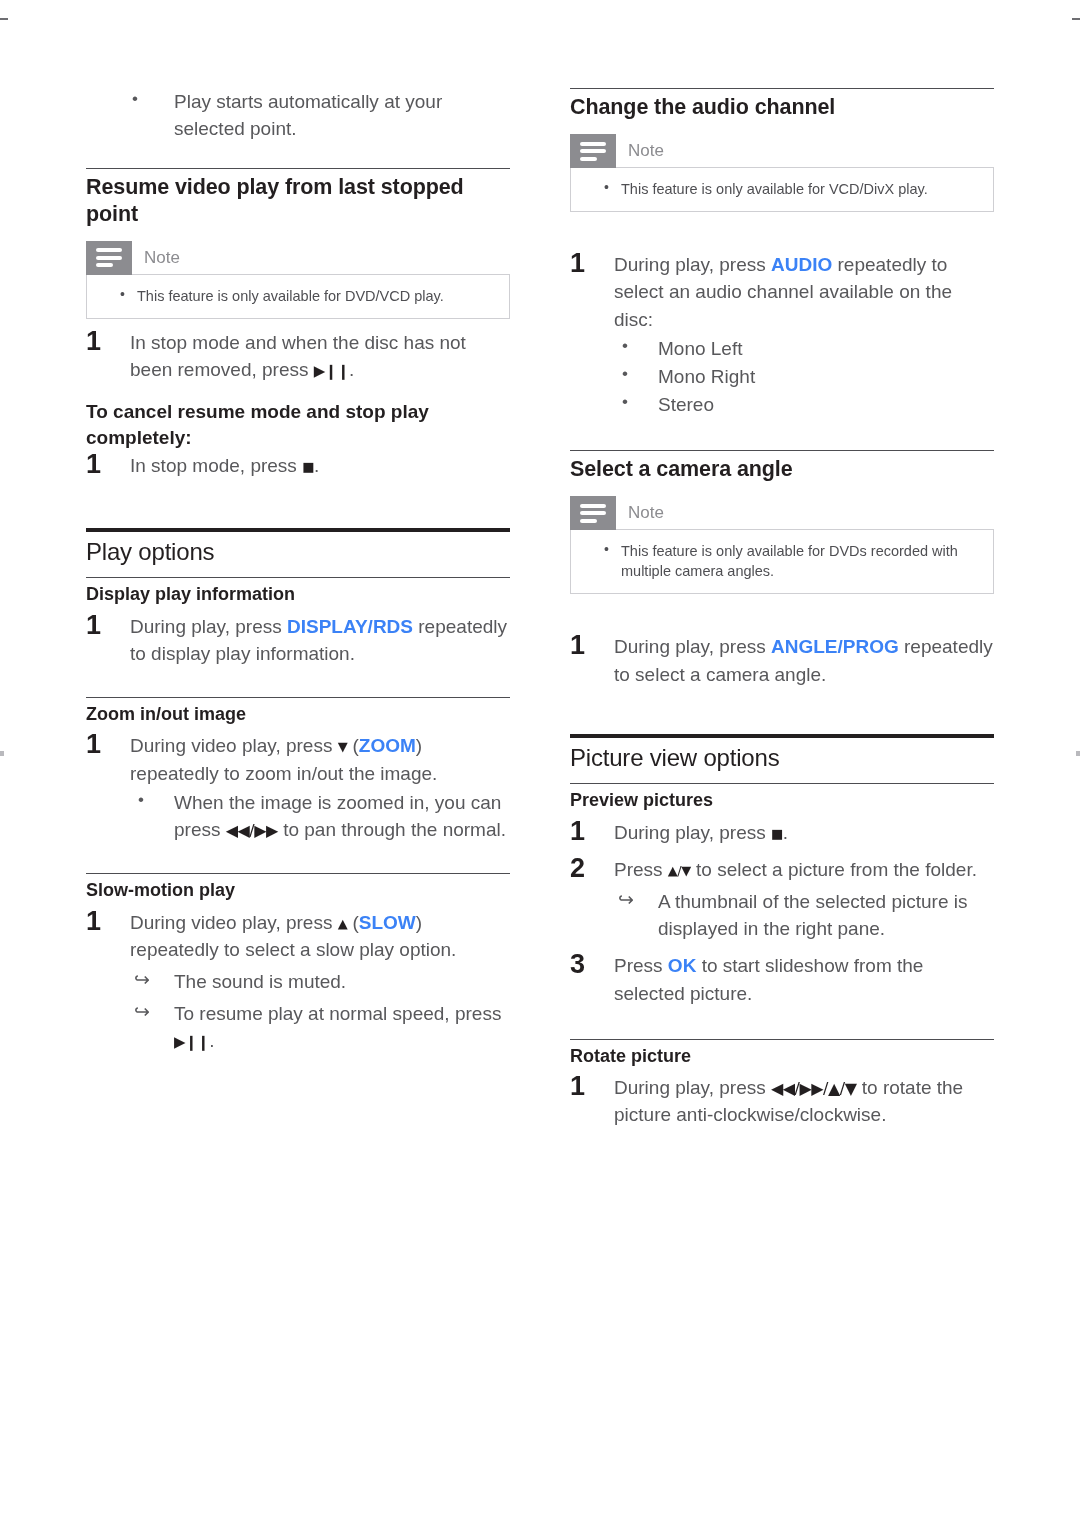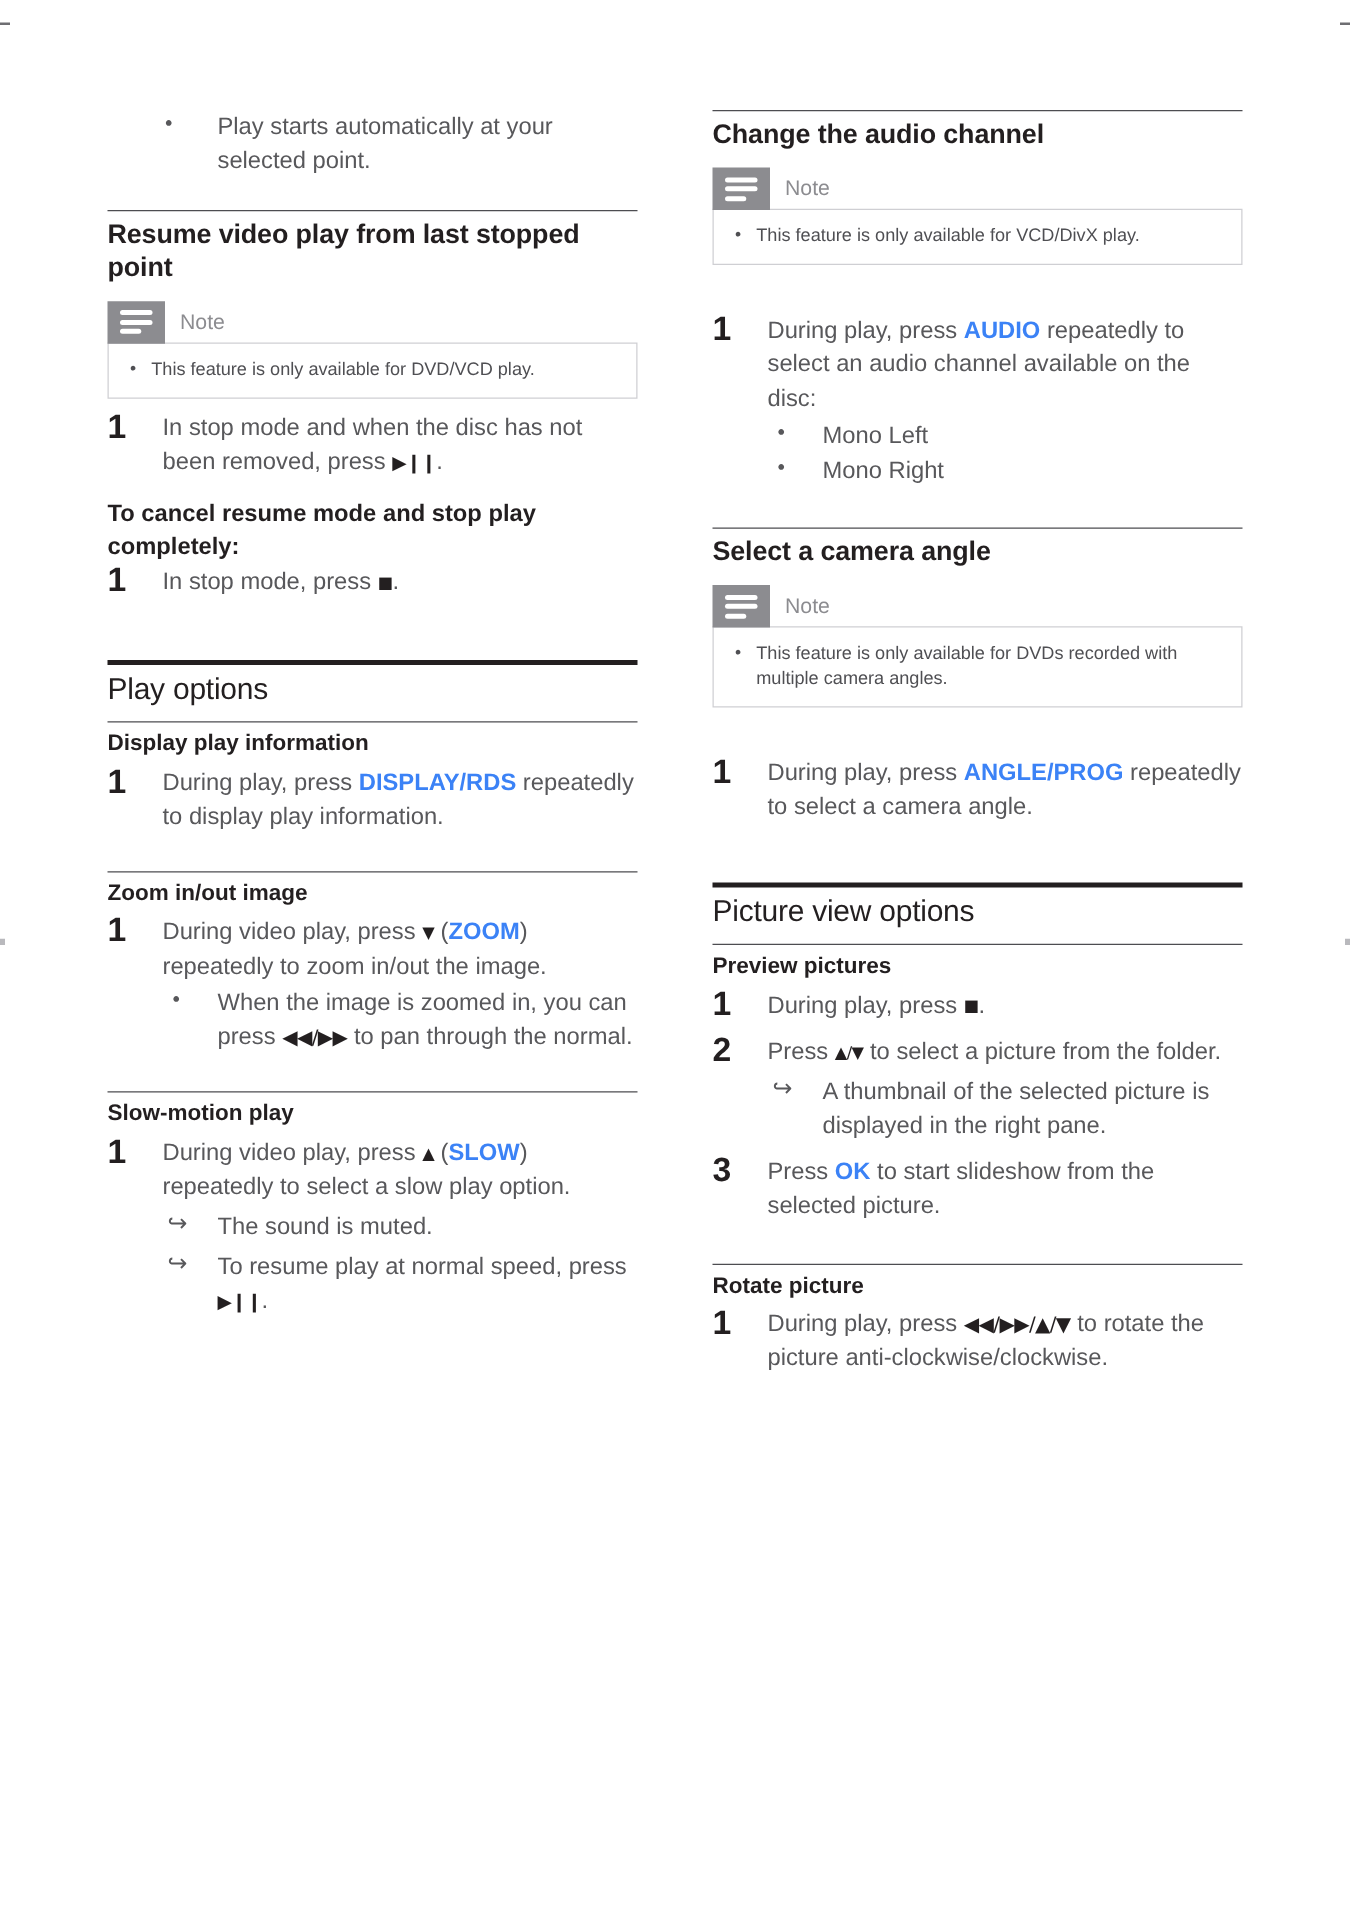--- a/index.html
+++ b/index.html
@@ -102,21 +102,21 @@
   .note-icon i.b2 { width: 26px; }
   .note-icon i.b3 { width: 17px; margin-right: 9px; }
   .note-title {
     font-size: 17px;
     color: #8c8c90;
     margin-left: 12px;
   }
   .note-body {
     border: 1px solid #cfcfd3;
     border-top: 1px solid #cfcfd3;
-    padding: 11px 12px 12px 12px;
+    padding: 11px 12px 12px 28px;
     margin-top: -1px;
   }
   .note-body ul { margin: 0; padding: 0; list-style: none; }
   .note-body li {
     position: relative;
     padding-left: 22px;
     font-size: 14.5px;
     color: #4f4f53;
     line-height: 1.38;
   }
@@ -392,20 +392,21 @@
 
       <ol class="steps">
         <li>
           <span class="num">1</span>
           <span>During play, press</span>
           <b class="key">AUDIO</b>
           <span>repeatedly to select an audio channel available on the disc:</span>
           <ul class="bullets">
             <li>Mono Left</li>
             <li>Mono Right</li>
+            <li>Stereo</li>
           </ul>
         </li>
       </ol>
     </section>
 
     <div style="height:32px"></div>
 
     <section>
       <hr class="rule-minor">
       <h2 class="section">Select a camera angle</h2>

